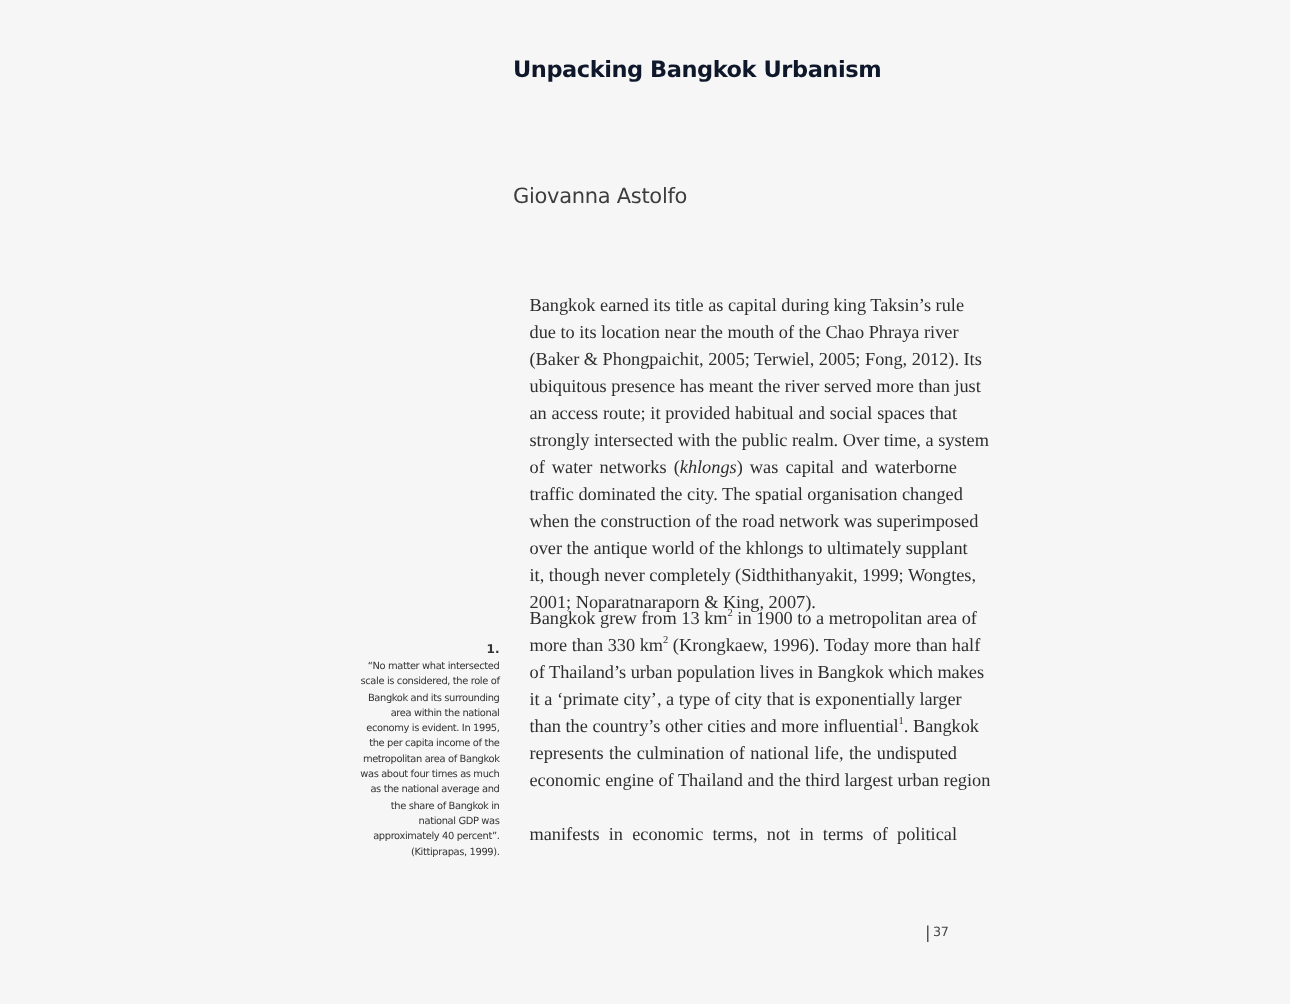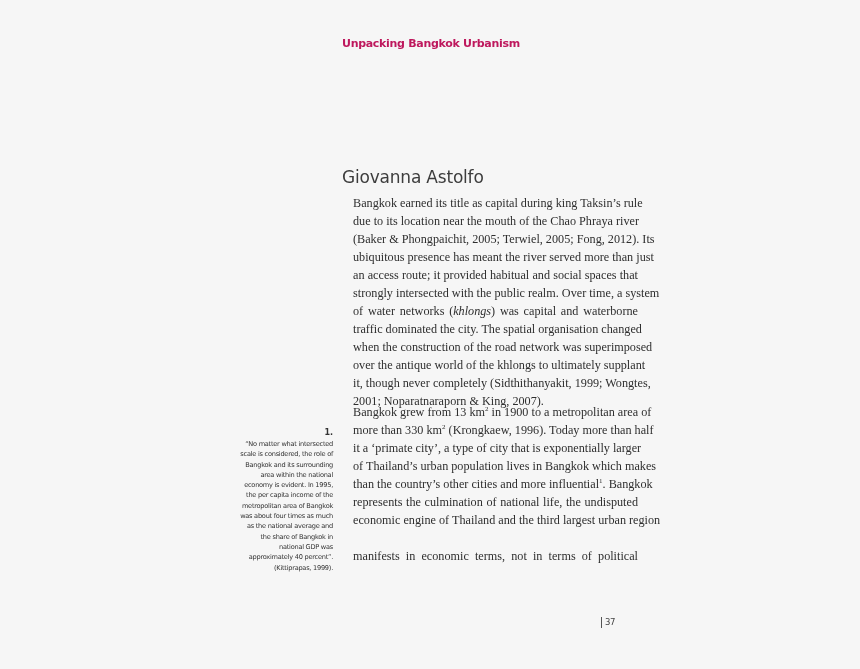--- a/index.html
+++ b/index.html
@@ -11,36 +11,35 @@
       height: 669px;
       background: #f6f6f6;
       position: relative;
       overflow: hidden;
     }
     .page-title {
       position: absolute;
       left: 342px;
       top: 37px;
       font-family: "DejaVu Sans", sans-serif;
-      font-size: 11px;
+      font-size: 15px;
       font-weight: bold;
-      color: #be185d;
+      color: #0f172a;
       letter-spacing: -0.3px;
       white-space: nowrap;
     }
     .author {
       position: absolute;
       left: 342px;
       top: 123px;
       font-family: "DejaVu Sans", sans-serif;
-      font-size: 17px;
+      font-size: 14px;
       color: #3d3d3d;
       letter-spacing: -0.2px;
       white-space: nowrap;
-      margin-top: 44px;
     }
     .body-text {
       position: absolute;
       left: 353px;
       width: 285px;
       font-family: "Liberation Serif", serif;
       font-size: 12.2px;
       color: #2e2e2e;
     }
     .line {
@@ -82,21 +81,21 @@
       color: #333333;
       letter-spacing: 0;
     }
     .sidenote-line {
       display: block;
       line-height: 10.3px;
       white-space: nowrap;
     }
     .page-number {
       position: absolute;
-      left: 601px;
+      left: 618px;
       top: 617px;
       font-family: "DejaVu Sans", sans-serif;
       font-size: 8.5px;
       color: #444444;
       letter-spacing: -0.3px;
       padding-left: 3px;
       border-left: 1px solid #555555;
       line-height: 11px;
       text-align: right;
     }
@@ -119,22 +118,22 @@
   <span class="line">traffic dominated the city. The spatial organisation changed</span>
   <span class="line">when the construction of the road network was superimposed</span>
   <span class="line">over the antique world of the khlongs to ultimately supplant</span>
   <span class="line">it, though never completely (Sidthithanyakit, 1999; Wongtes,</span>
   <span class="line last">2001; Noparatnaraporn &amp; King, 2007).</span>
 </div>
 
 <div class="body-text" id="para2">
   <span class="line"><span>Bangkok grew from 13 km</span><sup>2</sup><span> in 1900 to a metropolitan area of</span></span>
   <span class="line"><span>more than 330 km</span><sup>2</sup><span> (Krongkaew, 1996). Today more than half</span></span>
+  <span class="line">of Thailand’s urban population lives in Bangkok which makes</span>
   <span class="line">it a ‘primate city’, a type of city that is exponentially larger</span>
-  <span class="line">of Thailand’s urban population lives in Bangkok which makes</span>
   <span class="line"><span>than the country’s other cities and more influential</span><sup>1</sup><span>. Bangkok</span></span>
   <span class="line">represents the culmination of national life, the undisputed</span>
   <span class="line">economic engine of Thailand and the third largest urban region</span>
 </div>
 
 <div class="body-text" id="para3">
   <span class="line">manifests in economic terms, not in terms of political</span>
 </div>
 
 <div class="sidenote">

